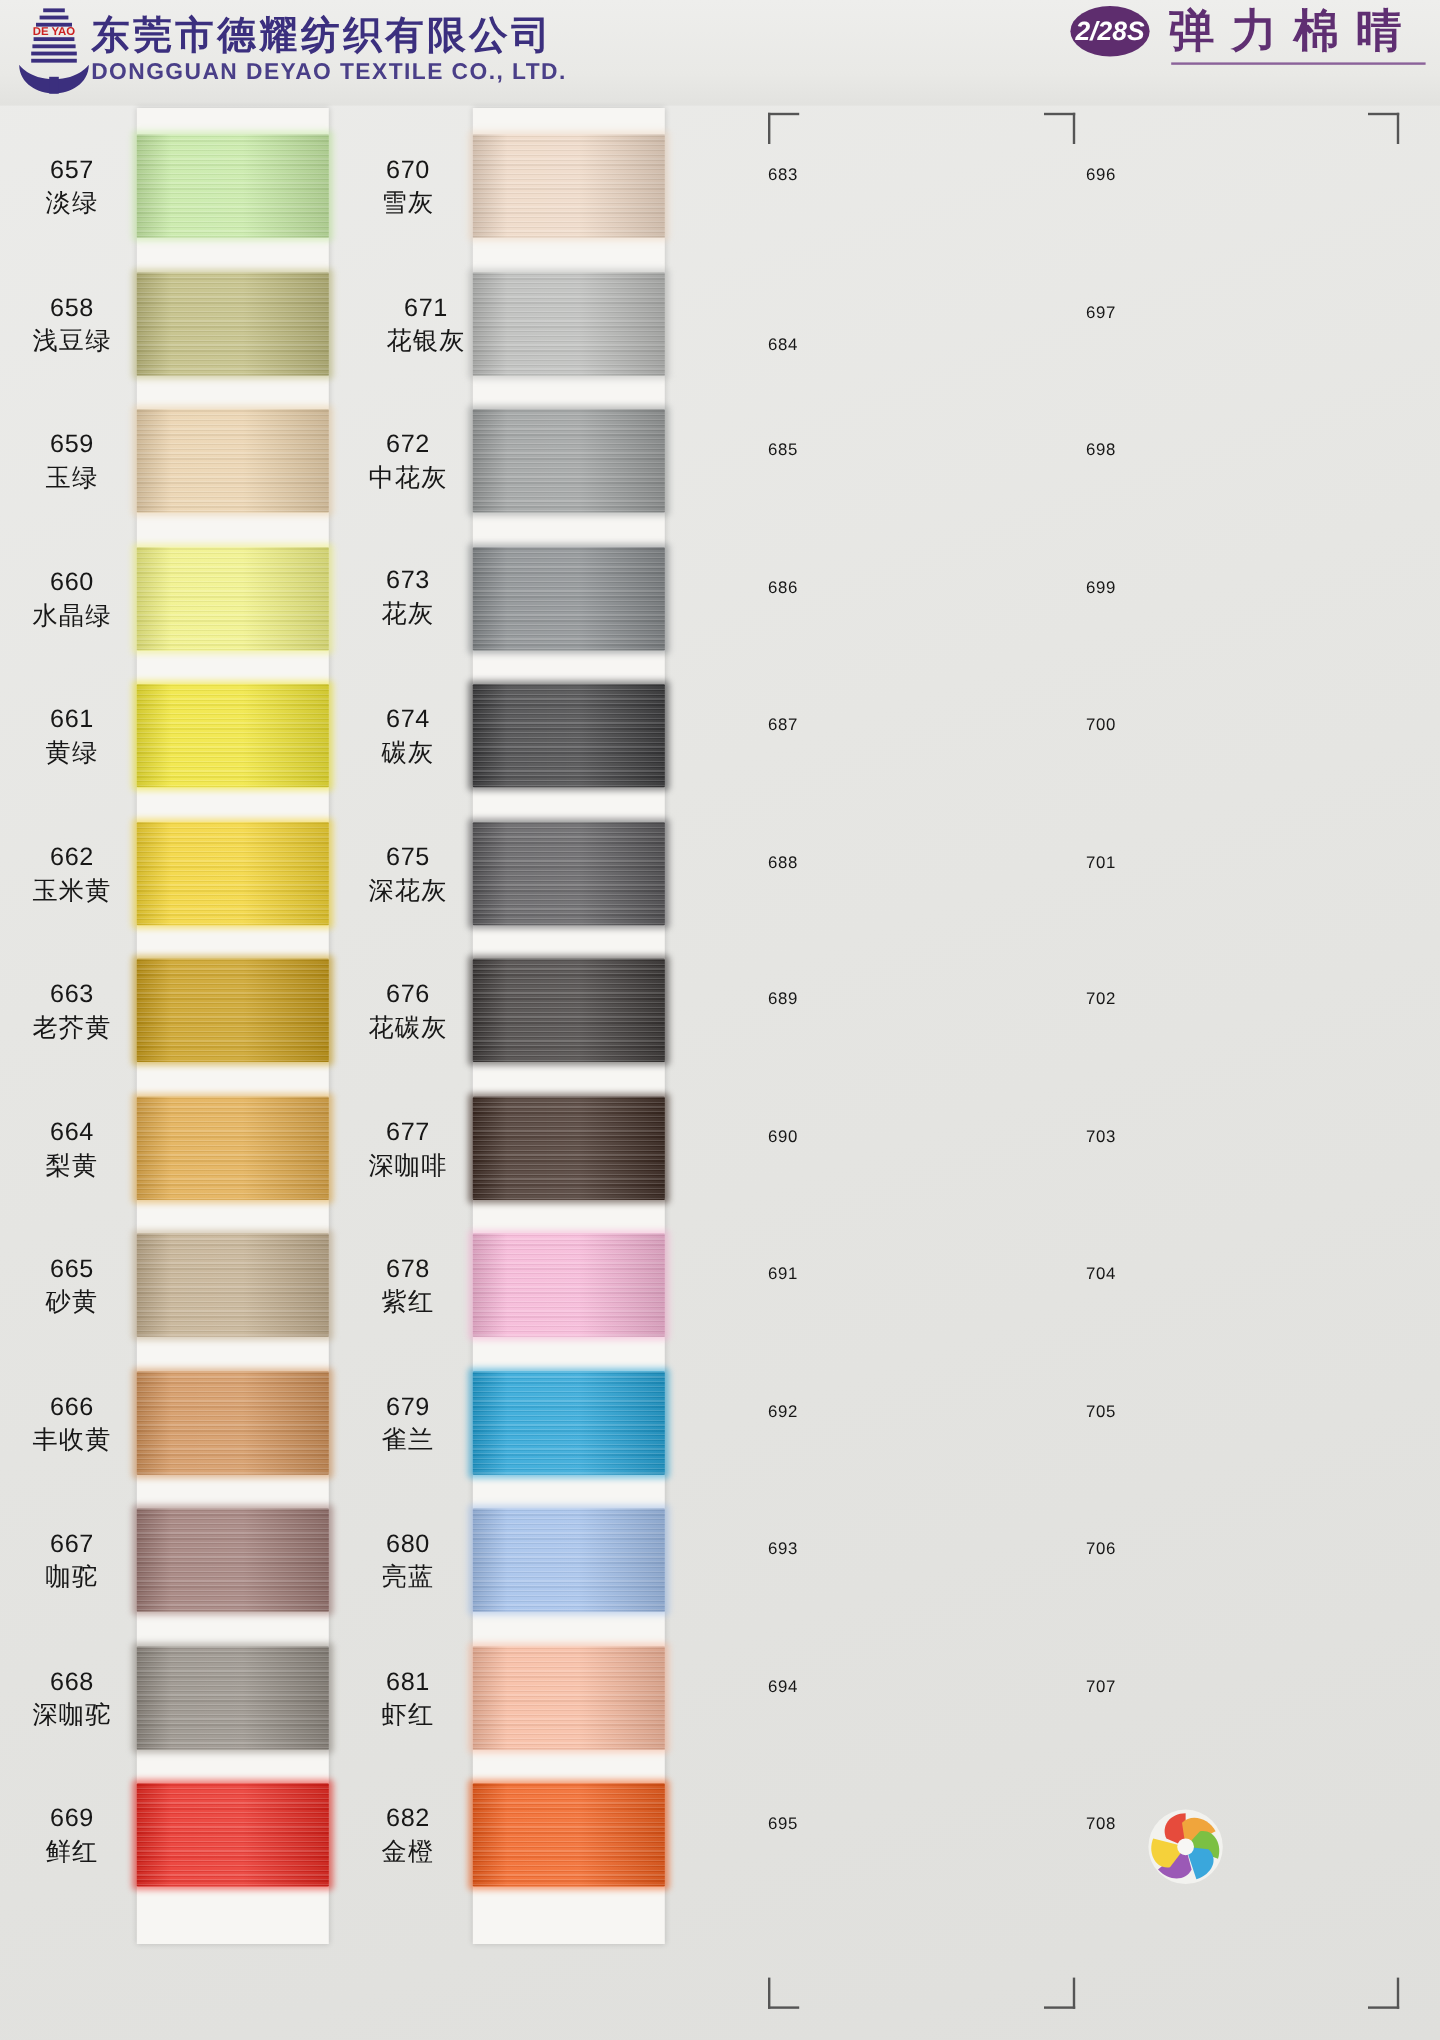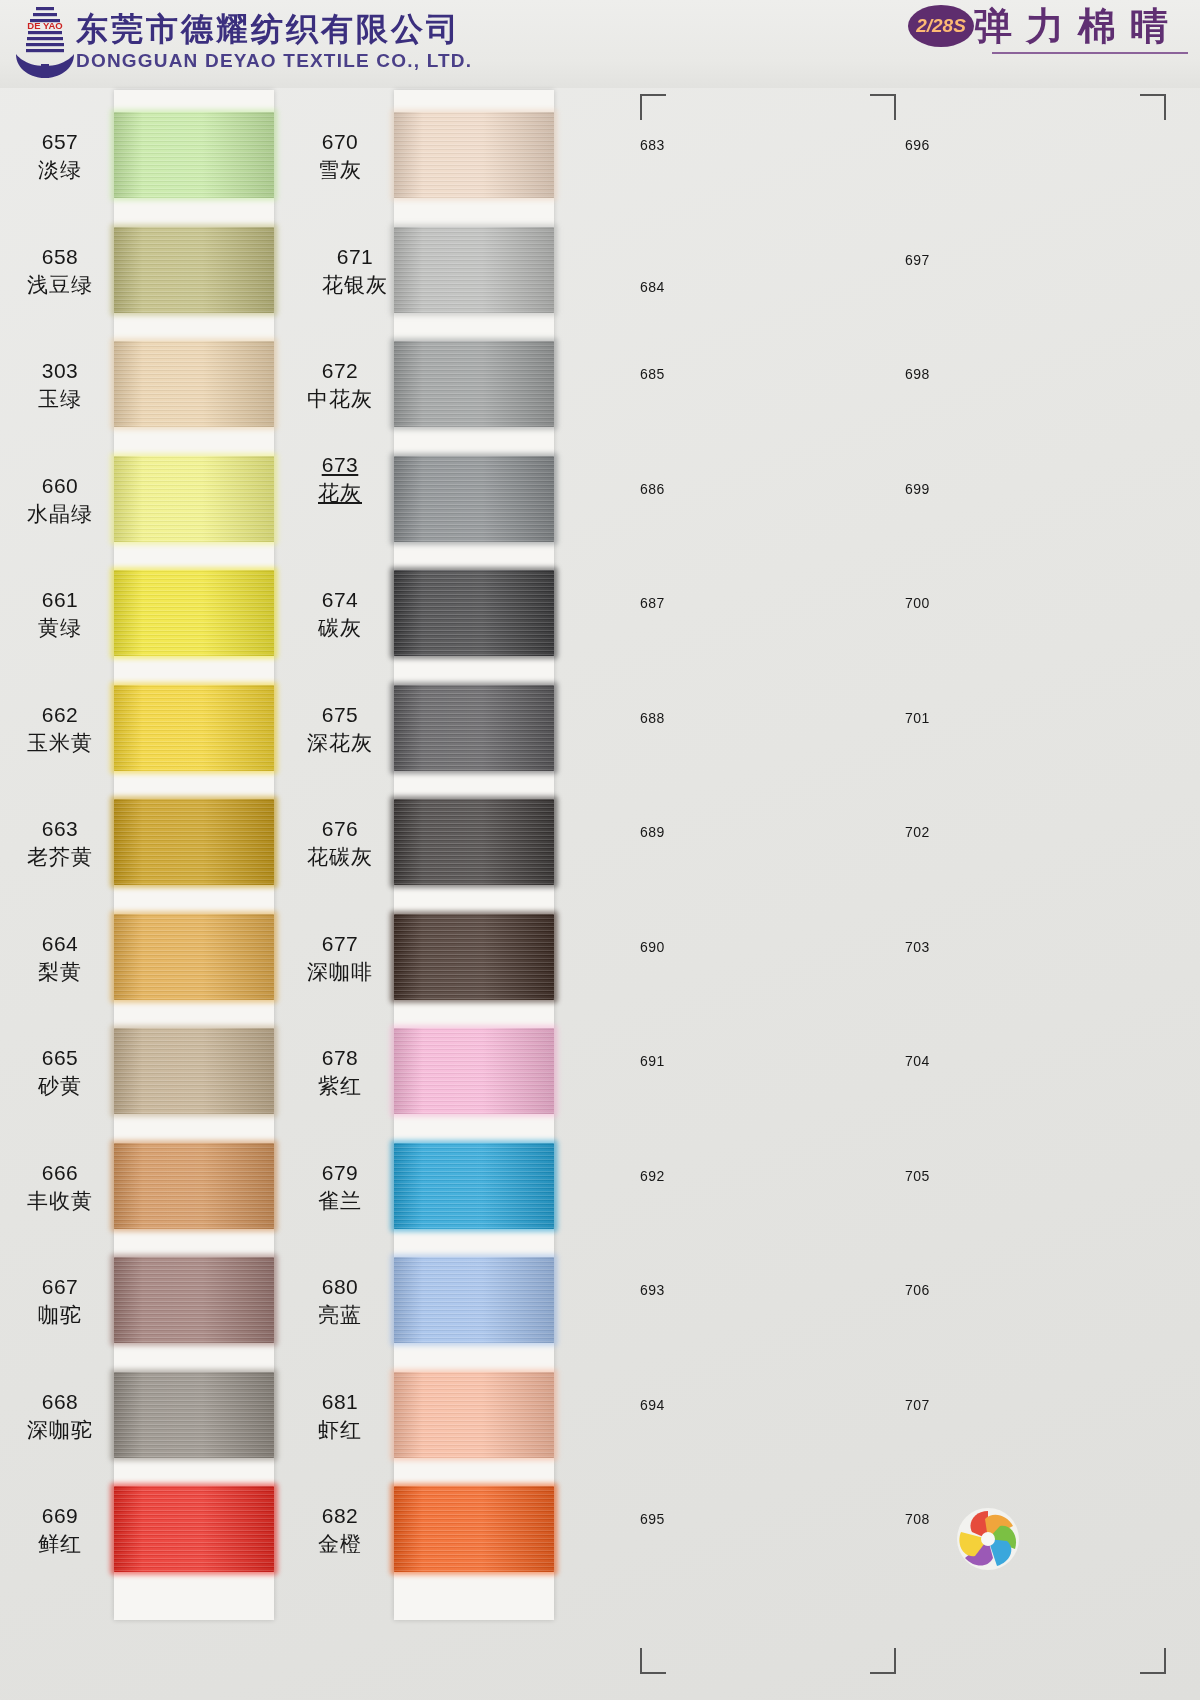--- a/index.html
+++ b/index.html
@@ -29,24 +29,25 @@
   #brand-en {
     font-size: 19px; font-weight: bold; color: #4a3f88;
     letter-spacing: 1.2px; line-height: 24px; white-space: nowrap;
     margin-top: 2px;
   }
 
   #product { position: absolute; right: 12px; top: 4px; text-align: center; }
   #product-row { display: flex; align-items: center; justify-content: flex-end; }
   #count-badge {
     width: 66px; height: 42px; border-radius: 50%;
-    background: #5e2d6e; color: #fdba74;
-    font-size: 19px; font-weight: bold; font-style: italic;
+    background: #5e2d6e; color: #ffffff;
+    font-size: 22px; font-weight: bold; font-style: italic;
     display: flex; align-items: center; justify-content: center;
     letter-spacing: 0px;
+    margin-right: 16px;
   }
   #product-name {
     font-size: 38px; font-weight: bold; color: #5f2f72;
     letter-spacing: 14px; line-height: 44px; white-space: nowrap;
     padding-right: 6px;
   }
   #product-rule {
     height: 2px; background: #7a4a8c; margin: 4px 0 3px 84px; opacity: .85;
   }
   #product-comp {
@@ -198,21 +199,21 @@
       <div class="label" style="left: 0px; top: 154.5px;">
         <div class="code">658</div>
         <div class="cname">浅豆绿</div>
       </div>
       <div class="swatch" style="left: 114px; top: 253px; width: 160px; height: 86px; background: rgb(233, 207, 168);">
         <div class="fuzz" style="background: rgb(233, 207, 168);"></div>
         <div class="threads"></div>
         <div class="sheen"></div>
       </div>
       <div class="label" style="left: 0px; top: 269px;">
-        <div class="code">303</div>
+        <div class="code">659</div>
         <div class="cname">玉绿</div>
       </div>
       <div class="swatch" style="left: 114px; top: 367.5px; width: 160px; height: 86px; background: rgb(239, 240, 127);">
         <div class="fuzz" style="background: rgb(239, 240, 127);"></div>
         <div class="threads"></div>
         <div class="sheen"></div>
       </div>
       <div class="label" style="left: 0px; top: 383.5px;">
         <div class="code">660</div>
         <div class="cname">水晶绿</div>
@@ -325,21 +326,21 @@
       </div>
       <div class="label" style="left: 280px; top: 269px;">
         <div class="code">672</div>
         <div class="cname">中花灰</div>
       </div>
       <div class="swatch" style="left: 394px; top: 367.5px; width: 160px; height: 86px; background: rgb(131, 135, 138);">
         <div class="fuzz" style="background: rgb(131, 135, 138);"></div>
         <div class="threads"></div>
         <div class="sheen"></div>
       </div>
-      <div class="label" style="left: 280px; top: 363px; text-decoration: underline;">
+      <div class="label" style="left: 280px; top: 382px;">
         <div class="code">673</div>
         <div class="cname">花灰</div>
       </div>
       <div class="swatch" style="left: 394px; top: 482px; width: 160px; height: 86px; background: rgb(58, 58, 60);">
         <div class="fuzz" style="background: rgb(58, 58, 60);"></div>
         <div class="threads"></div>
         <div class="sheen"></div>
       </div>
       <div class="label" style="left: 280px; top: 498px;">
         <div class="code">674</div>

